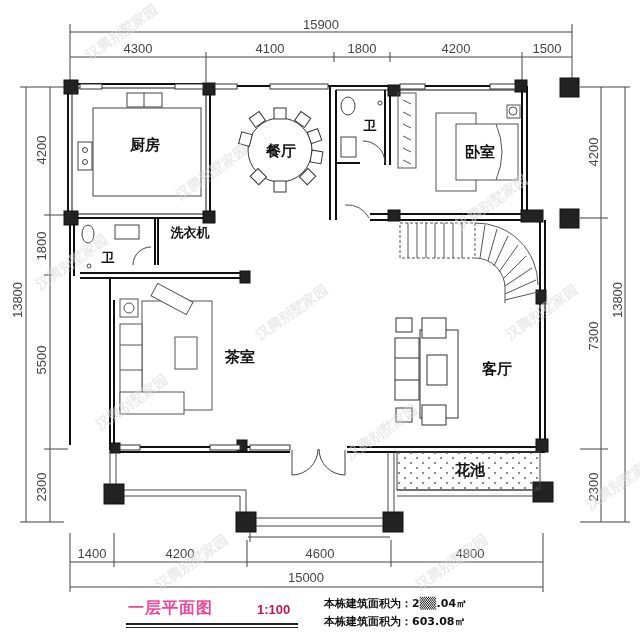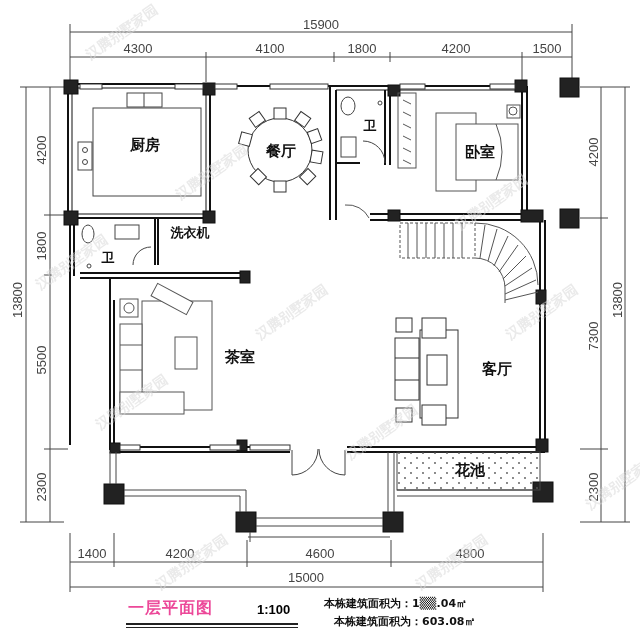--- a/index.html
+++ b/index.html
@@ -3,21 +3,21 @@
 <meta charset="utf-8">
 <style>
   html,body{margin:0;padding:0;background:#fff;}
   body{width:640px;height:640px;overflow:hidden;position:relative;font-family:"DejaVu Sans","Liberation Sans",sans-serif;}
   svg{position:absolute;left:0;top:0;}
   .dim{font-family:"Liberation Sans",sans-serif;font-size:13px;fill:#444;}
   .room{font-family:"DejaVu Sans",sans-serif;font-size:15px;font-weight:bold;fill:#111;}
   .roomsm{font-family:"DejaVu Sans",sans-serif;font-size:13px;font-weight:bold;fill:#111;}
   .wm{font-family:"DejaVu Sans",sans-serif;font-size:14px;font-weight:bold;fill:#d9d9d9;opacity:.55;}
   .title{position:absolute;left:128px;top:598px;font-family:"DejaVu Sans",sans-serif;font-size:16px;font-weight:bold;color:#ec4899;letter-spacing:1px;}
-  .scale{position:absolute;left:257px;top:602px;font-family:"Liberation Sans",sans-serif;font-size:13px;font-weight:bold;color:#000000;}
+  .scale{position:absolute;left:257px;top:602px;font-family:"Liberation Sans",sans-serif;font-size:13px;font-weight:bold;color:#be185d;}
   .uline1{position:absolute;left:126px;top:623px;width:172px;height:2px;background:#222;}
   .uline2{position:absolute;left:126px;top:627px;width:172px;height:1px;background:#222;}
   .area{position:absolute;left:324px;font-family:"DejaVu Sans",sans-serif;font-size:11px;font-weight:bold;color:#111;white-space:nowrap;}
 </style>
 </head>
 <body>
 
 <svg width="640" height="640" viewBox="0 0 640 640">
   <defs>
     <pattern id="dots" width="12" height="10" patternUnits="userSpaceOnUse">
@@ -305,17 +305,17 @@
     <text class="wm" transform="translate(420,590) rotate(-35)">汉腾别墅家园</text>
     <text class="wm" transform="translate(590,510) rotate(-35)">汉腾别墅家园</text>
   </g>
 </svg>
 
 <div class="title">一层平面图</div>
 <div class="scale">1:100</div>
 <div class="uline1"></div>
 <div class="uline2"></div>
 <div class="area" style="top:596px;">
-  <span>本栋建筑面积为：</span><span>1▒▒.04㎡</span>
+  <span>本栋建筑面积为：</span><span>2▒▒.04㎡</span>
 </div>
-<div class="area" style="top:614px;margin-left:10px;">
+<div class="area" style="top:614px;">
   <span>本栋建筑面积为：</span><span>603.08㎡</span>
 </div>
 
 </body></html>

